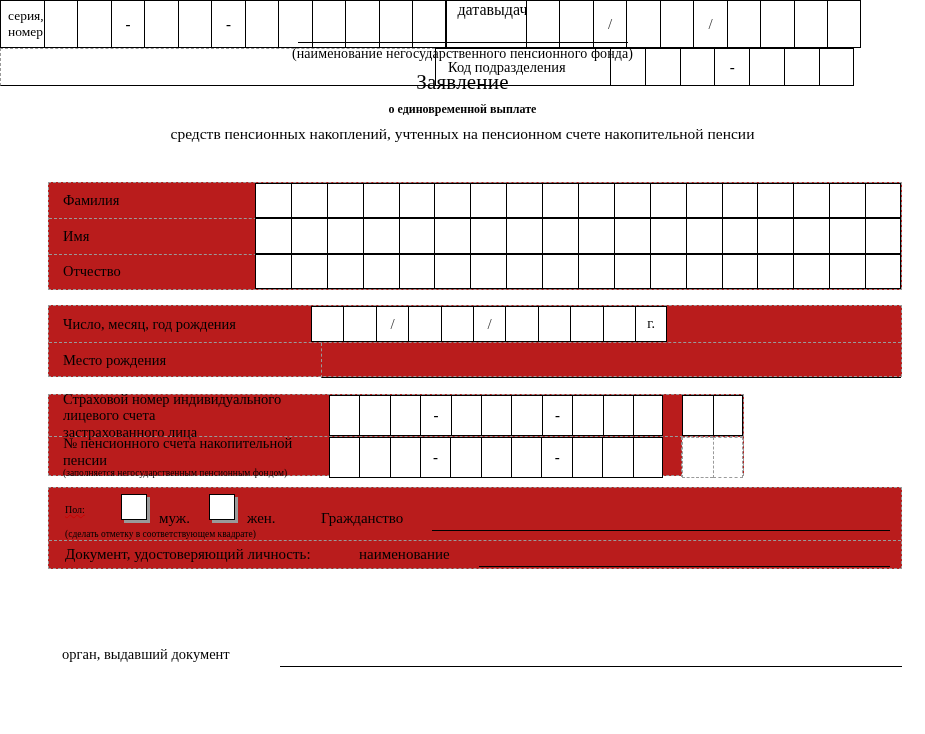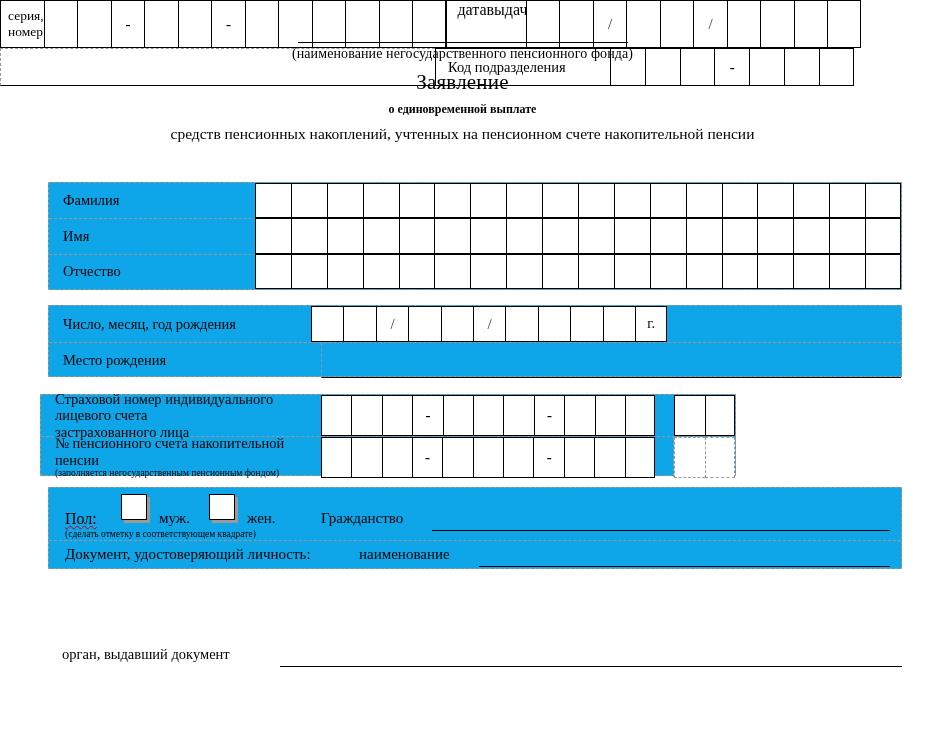--- a/index.html
+++ b/index.html
@@ -45,21 +45,21 @@
   }
   .title-third {
     font-size: 15.5px;
     margin-top: 8px;
   }
 
   
   .block {
     position: absolute;
     border: 1px dashed #9a9a9a;
-    background: #0ea5e9;
+    background: #b91c1c;
   }
 
   .lbl {
     display: flex;
     align-items: center;
     font-size: 14.5px;
     padding-left: 14px;
   }
 
   
@@ -97,21 +97,21 @@
   #birth-block .b-lbl { width: 262px; }
   #birth-block .bx { width: 32.4px; height: 36px; }
   #birth-block .mesto-field {
     flex: 1;
     border-left: 1px dashed #9a9a9a;
     border-bottom: 1.6px solid #000;
     margin-left: 10px;
   }
 
   
-  #snils-block { left: 40px; top: 394px; width: 696px; height: 82px; }
+  #snils-block { left: 48px; top: 394px; width: 696px; height: 82px; }
   #snils-block .s-row { display: flex; height: 41px; }
   #snils-block .s-row + .s-row { border-top: 1px dashed #9a9a9a; }
   #snils-block .s-lbl {
     width: 423px;
     flex-direction: column;
     justify-content: center;
     align-items: flex-start;
     padding-left: 14px;
     display: flex;
   }
@@ -123,22 +123,22 @@
 
   
   #gender-block { left: 48px; top: 487px; width: 854px; height: 82px; }
   #gender-block .g-top { height: 52px; position: relative; }
   #gender-block .g-bot {
     height: 30px;
     border-top: 1px dashed #9a9a9a;
     position: relative;
   }
   .pol-label {
-    position: absolute; left: 16px; top: 22px;
-    font-size: 16px;
+    position: absolute; left: 16px; top: 16px;
+    font-size: 10px;
     text-decoration: underline;
     text-decoration-color: #c00;
     text-decoration-style: wavy;
     text-decoration-thickness: 1px;
   }
   .chk {
     position: absolute;
     width: 26px; height: 26px;
     border: 1.5px solid #000;
     background: #fff;

